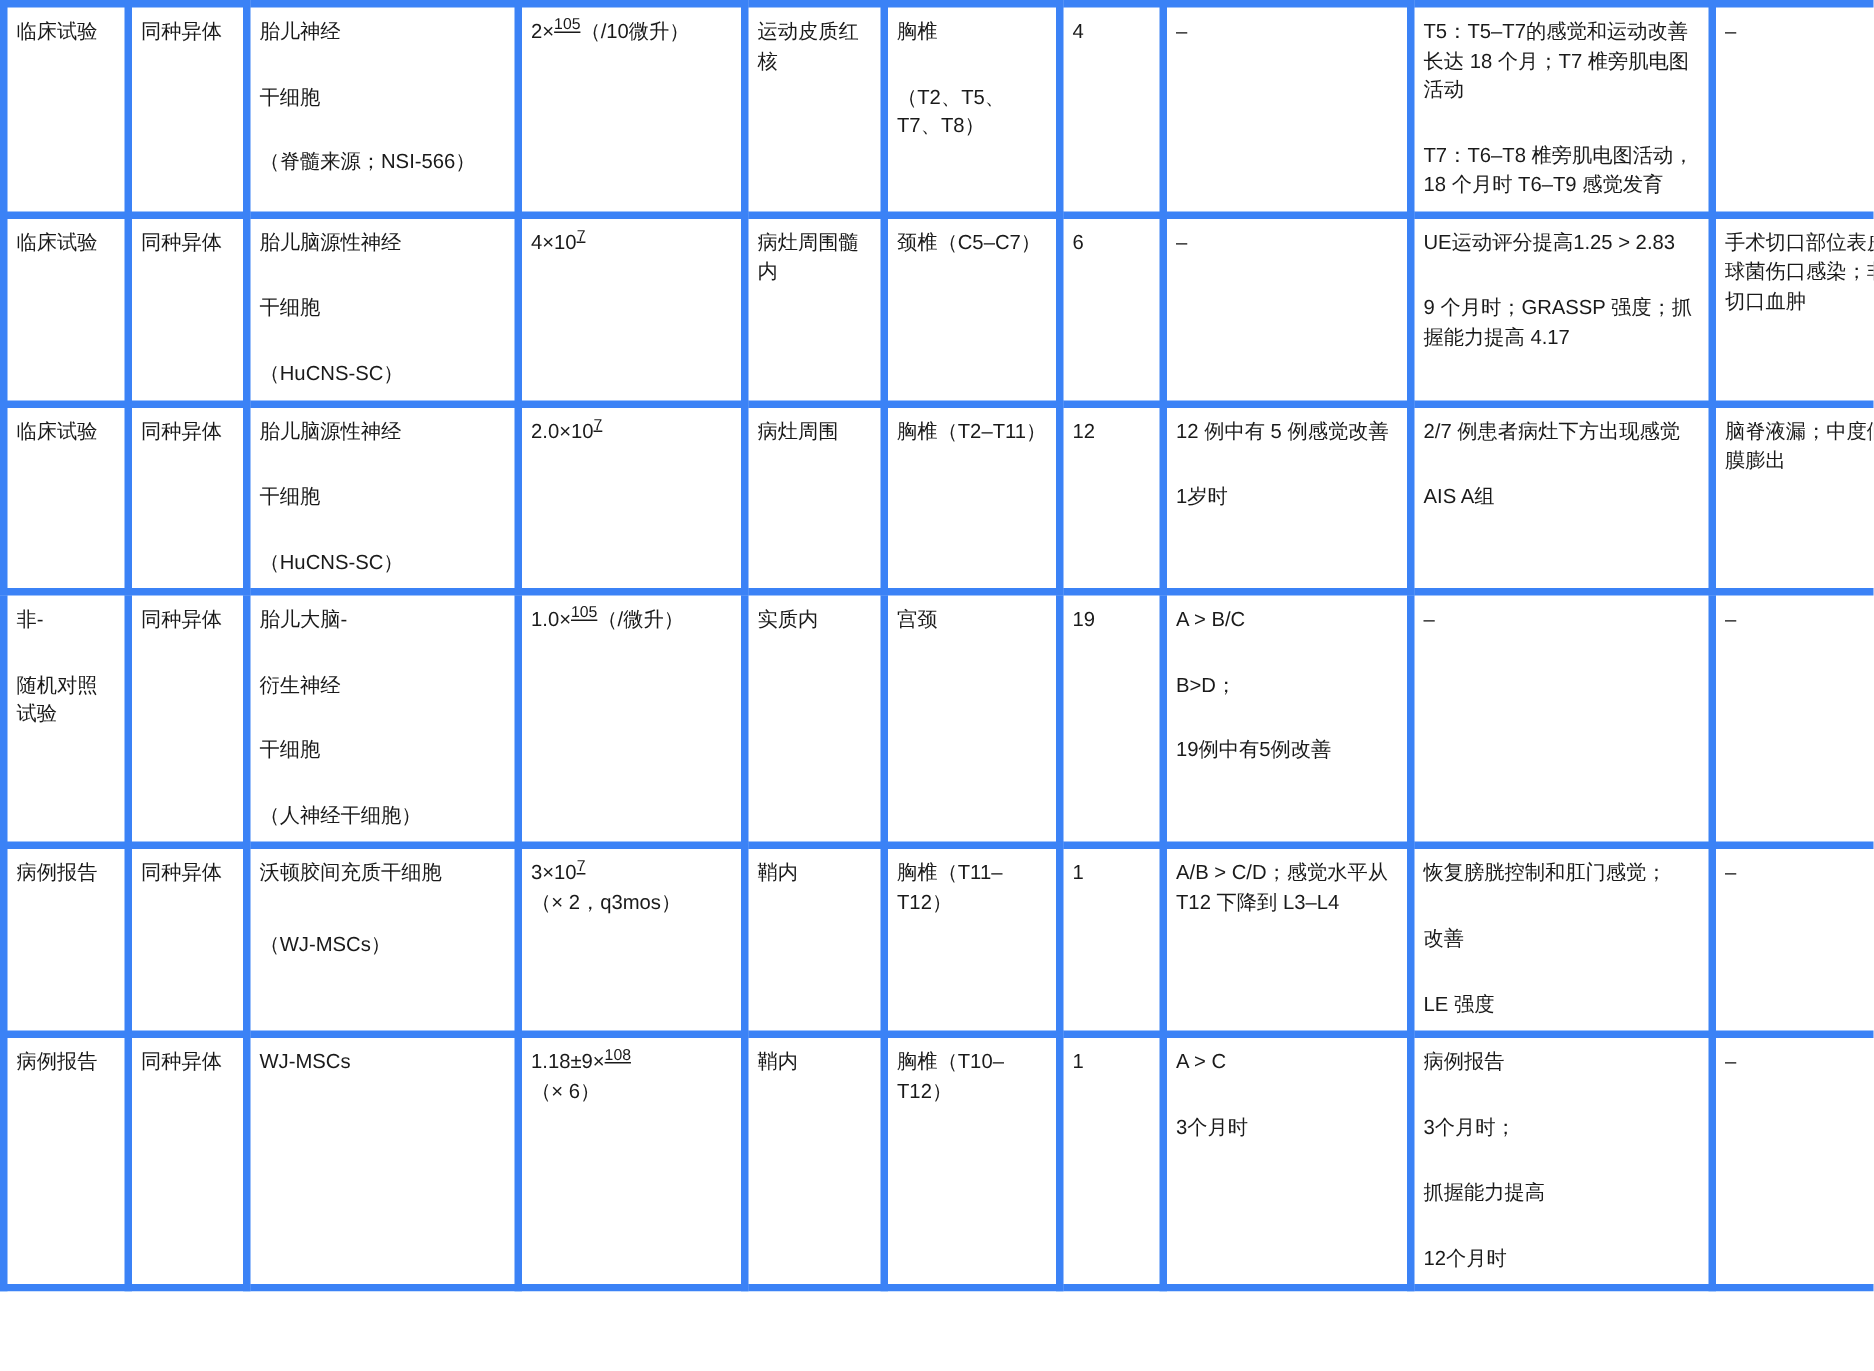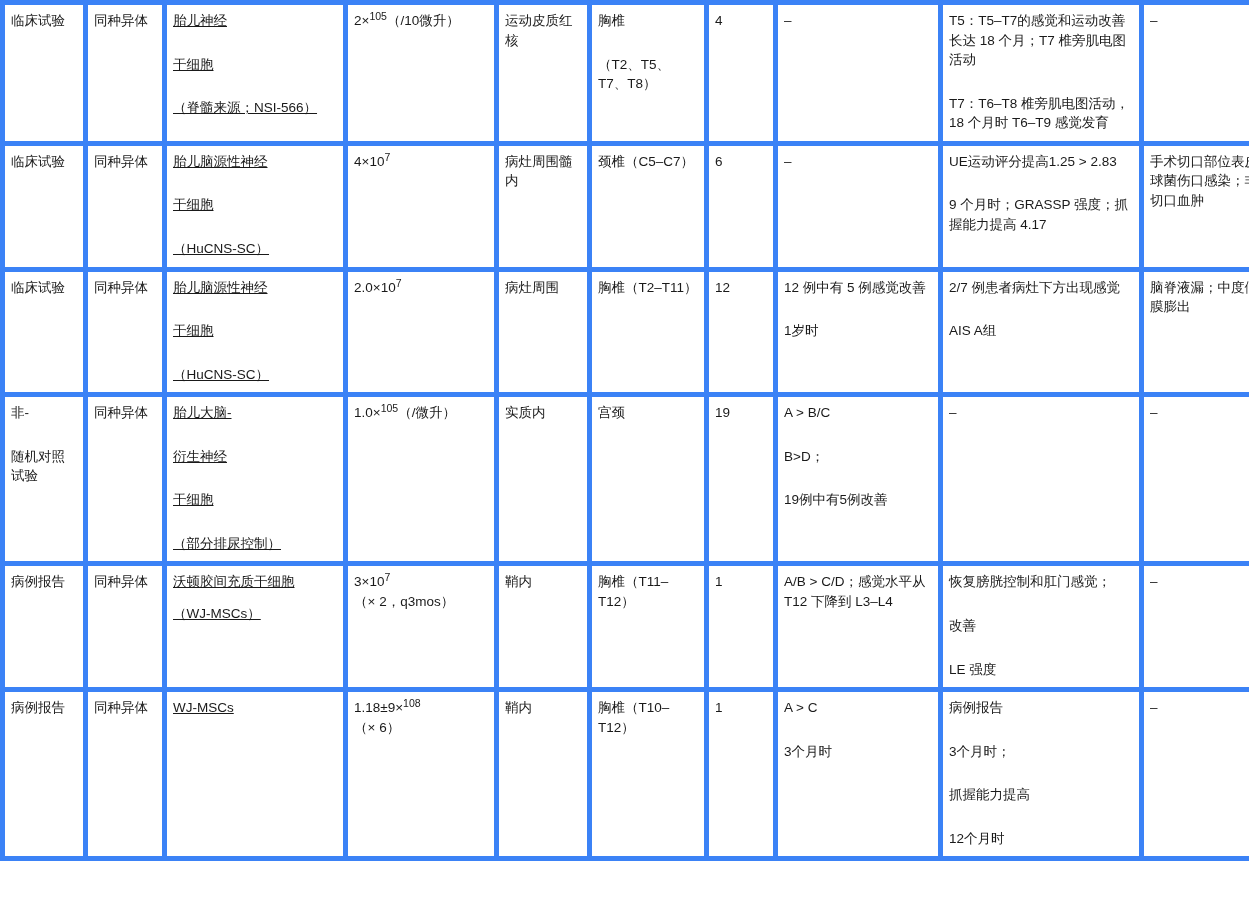--- a/index.html
+++ b/index.html
@@ -20,38 +20,39 @@
   }
   table.study-table td {
     border: 5px solid #3b82f6;
     vertical-align: top;
     padding: 6px 6px 8px 6px;
     line-height: 1.45;
     word-wrap: break-word;
   }
   .c0 { width: 66px; }
   .c1 { width: 62px; margin-top: 12px; }
-  .c2 { width: 164px; text-decoration: underline; }
+  .c2 { width: 164px; }
   .c3 { width: 134px; }
   .c4 { width: 76px; margin-top: 35px; }
   .c5 { width: 100px; }
   .c6 { width: 52px; }
   .c7 { width: 148px; }
   .c8 { width: 184px; }
   .c9 { width: 142px; }
 
   .line { display: block; }
   .line + .line { margin-top: 24px; }
-  .line.tight + .line.tight { margin-top: 12px; }
+  .line.tight + .line.tight { margin-top: 28px; }
 
   .dose .base { white-space: nowrap; }
   sup {
     font-size: 0.78em;
     vertical-align: super;
     line-height: 0;
+    text-decoration: underline;
   }
   .dash { color: #1a1a1a; }
 </style>
 </head>
 <body>
 
 <table class="study-table">
   <tbody>
 
     <tr>
@@ -172,21 +173,21 @@
         <span class="line">非-</span>
         <span class="line">随机对照试验</span>
       </td>
       <td class="c1">
         <span class="line">同种异体</span>
       </td>
       <td class="c2">
         <span class="line">胎儿大脑-</span>
         <span class="line">衍生神经</span>
         <span class="line">干细胞</span>
-        <span class="line">（部分排尿控制）</span>
+        <span class="line">（人神经干细胞）</span>
       </td>
       <td class="c3 dose">
         <span class="base">1.0×</span><sup>105</sup><span>（/微升）</span>
       </td>
       <td class="c4">
         <span class="line">实质内</span>
       </td>
       <td class="c5">
         <span class="line">宫颈</span>
       </td>

